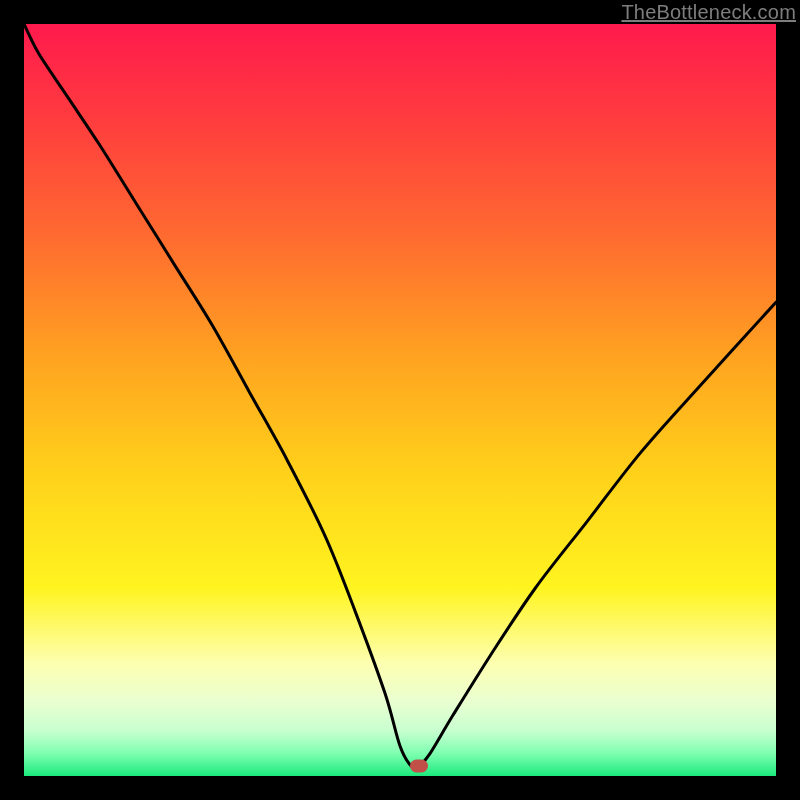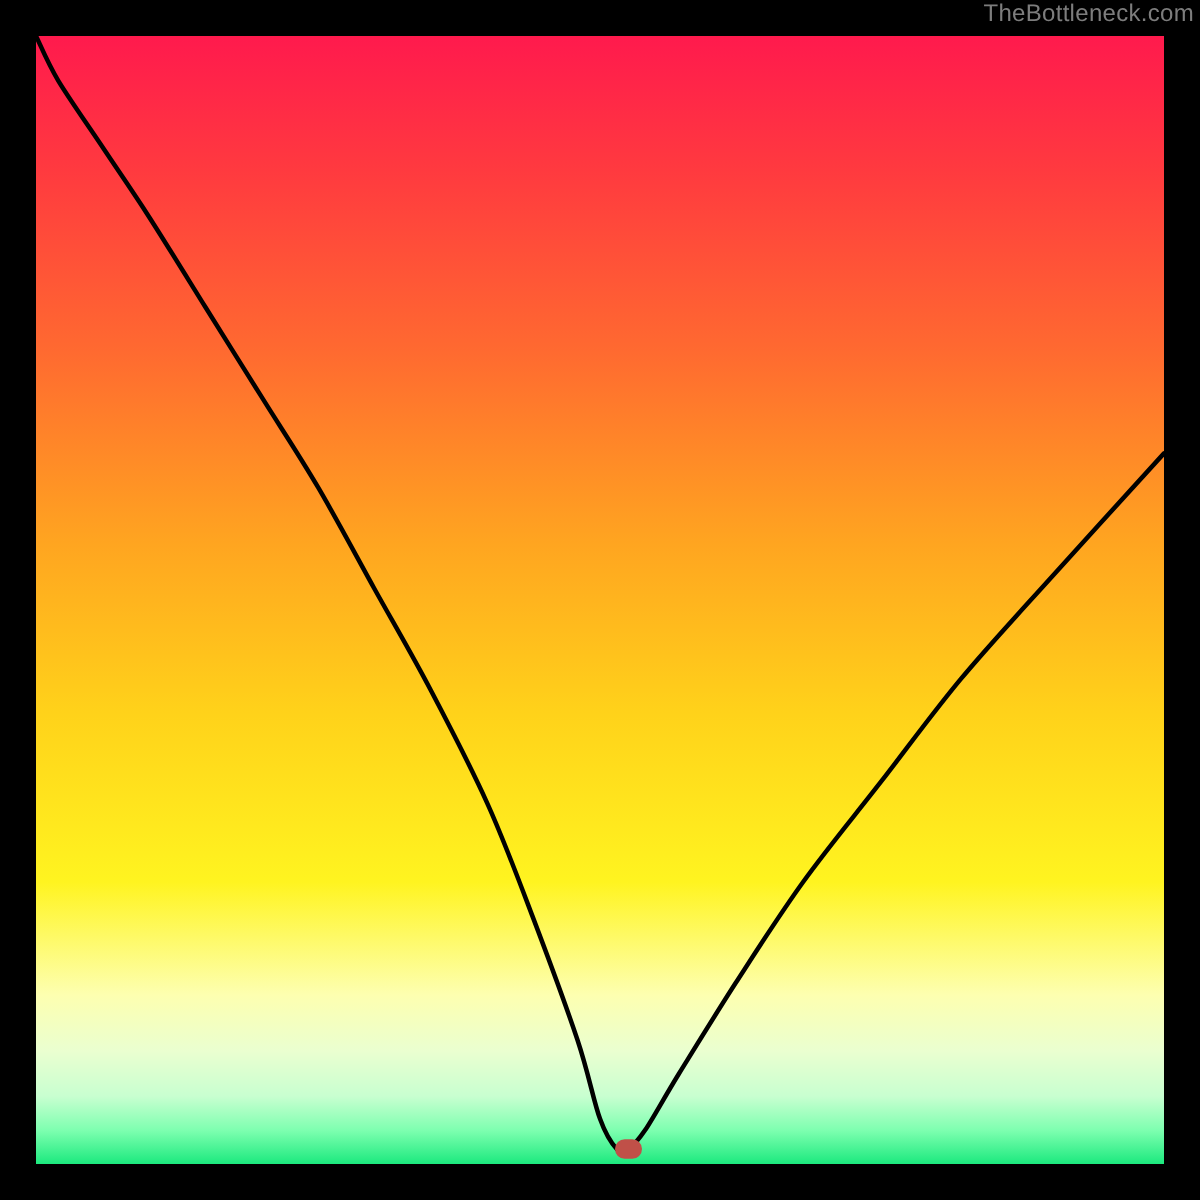--- a/index.html
+++ b/index.html
@@ -49,23 +49,24 @@
     background: #c05048;
     border-radius: 7px;
     transform: translate(-50%, -50%);
   }
   .watermark {
     position: absolute;
     right: 4px;
     top: 1px;
     color: #7d7d7d;
     font-family: Arial, Helvetica, sans-serif;
-    font-size: 16px;
+    font-size: 20px;
     letter-spacing: 0.2px;
     user-select: none;
+    text-decoration: underline;
   }
   svg.curve {
     position: absolute;
     inset: 0;
   }
 </style>
 </head>
 <body>
 
 <div class="frame">

